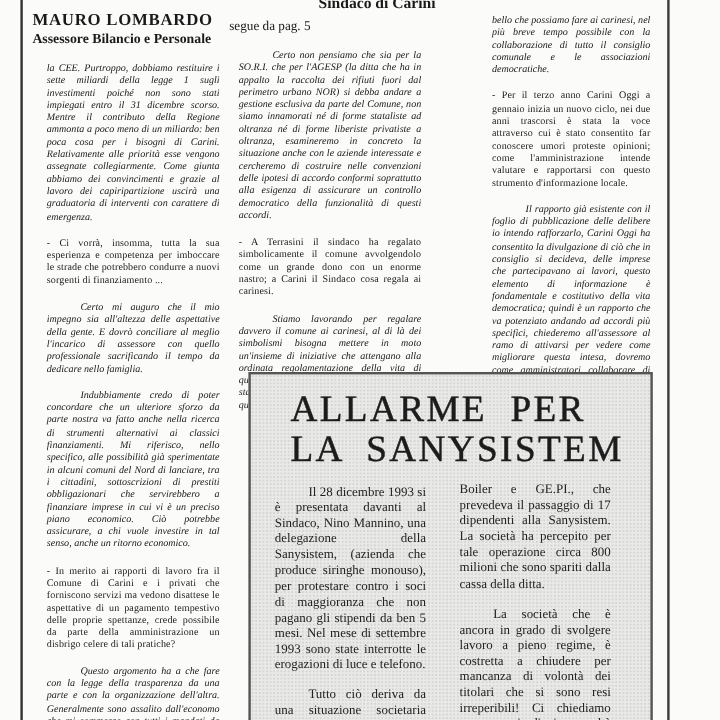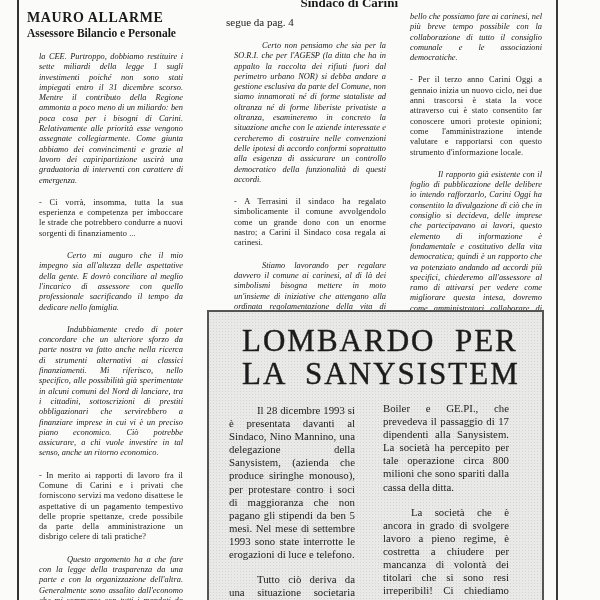--- a/index.html
+++ b/index.html
@@ -7,21 +7,21 @@
     width: 600px; height: 600px; overflow: hidden; position: relative;
     background: #fbfbfa;
     font-family: "Liberation Serif", "DejaVu Serif", serif;
     color: #1a1a1a;
   }
   .frame-left { position: absolute; left: 17px; top: 0; width: 2px; height: 600px; background: #333; }
   .frame-right { position: absolute; left: 556px; top: 0; width: 2px; height: 600px; background: #3a3a3a; }
 
   .col { position: absolute; top: 0; }
   .col1 { left: 27px; width: 168px; }
-  .col2 { left: 222px; width: 176px; }
+  .col2 { left: 187px; width: 176px; }
   .col3 { left: 398px; width: 156px; }
 
   .author-name { font-weight: bold; font-size: 14px; letter-spacing: 0.6px; margin-top: 10px; line-height: 16px; }
   .author-role { font-weight: bold; font-size: 11.5px; line-height: 14px; }
   .seg { font-size: 11px; margin: 6px 0 3px 4px; line-height: 13px; }
   .head-right { font-weight: bold; font-size: 13px; text-align: right; margin-top: -4px; line-height: 14px; width: 176px; }
 
   p { margin: 12px; }
   .it { font-style: italic; font-size: 8.4px; line-height: 10.3px; text-align: justify; }
   .q { font-weight: normal; font-size: 8.4px; line-height: 10.3px; text-align: justify; letter-spacing: 0.1px; }
@@ -44,48 +44,48 @@
   .bc1 { left: 8px; width: 150px; }
   .bc2 { left: 162px; width: 150px; top: 78px; }
 </style>
 </head>
 <body>
 
 <div class="frame-left"></div>
 <div class="frame-right"></div>
 
 <div class="col col1">
-  <div class="author-name">MAURO ALLARME</div>
+  <div class="author-name">MAURO LOMBARDO</div>
   <div class="author-role">Assessore Bilancio e Personale</div>
   <p class="it">la CEE. Purtroppo, dobbiamo restituire i sette miliardi della legge 1 sugli investimenti poiché non sono stati impiegati entro il 31 dicembre scorso. Mentre il contributo della Regione ammonta a poco meno di un miliardo: ben poca cosa per i bisogni di Carini. Relativamente alle priorità esse vengono assegnate collegiarmente. Come giunta abbiamo dei convincimenti e grazie al lavoro dei capiripartizione uscirà una graduatoria di interventi con carattere di emergenza.</p>
   <p class="q">- Ci vorrà, insomma, tutta la sua esperienza e competenza per imboccare le strade che potrebbero condurre a nuovi sorgenti di finanziamento ...</p>
   <p class="it ind">Certo mi auguro che il mio impegno sia all'altezza delle aspettative della gente. E dovrò conciliare al meglio l'incarico di assessore con quello professionale sacrificando il tempo da dedicare nello famiglia.</p>
   <p class="it ind">Indubbiamente credo di poter concordare che un ulteriore sforzo da parte nostra va fatto anche nella ricerca di strumenti alternativi ai classici finanziamenti. Mi riferisco, nello specifico, alle possibilità già sperimentate in alcuni comuni del Nord di lanciare, tra i cittadini, sottoscrizioni di prestiti obbligazionari che servirebbero a finanziare imprese in cui vi è un preciso piano economico. Ciò potrebbe assicurare, a chi vuole investire in tal senso, anche un ritorno economico.</p>
   <p class="q">- In merito ai rapporti di lavoro fra il Comune di Carini e i privati che forniscono servizi ma vedono disattese le aspettative di un pagamento tempestivo delle proprie spettanze, crede possibile da parte della amministrazione un disbrigo celere di tali pratiche?</p>
   <p class="it ind">Questo argomento ha a che fare con la legge della trasparenza da una parte e con la organizzazione dell'altra. Generalmente sono assalito dall'economo che mi sommerge con tutti i mandati da firmare. I tempi di ritardo non sono da attribuire alla fase finale del pagamento ma all'istruttoria della pratica. In tal senso metteremo mano tanto ai rilevamenti approvati in via d'urgenza dal Commissario che ai regolamenti mancanti. Mi riferisco al regolamento dell'organizzazione che dovrà codificare modalità e tempi di ciascuna pratica in modo da arrivare a una precisa definizione dei passi burocratici che compongono un iter e concordare con l'altra parte i punti dell'accordo.</p>
 
 </div>
 
 <div class="col col2">
   <div class="head-right">Sindaco di Carini</div>
-  <div class="seg">segue da pag. 4</div>
+  <div class="seg">segue da pag. 5</div>
   <p class="it ind">Certo non pensiamo che sia per la SO.R.I. che per l'AGESP (la ditta che ha in appalto la raccolta dei rifiuti fuori dal perimetro urbano NOR) si debba andare a gestione esclusiva da parte del Comune, non siamo innamorati né di forme stataliste ad oltranza né di forme liberiste privatiste a oltranza, esamineremo in concreto la situazione anche con le aziende interessate e cercheremo di costruire nelle convenzioni delle ipotesi di accordo conformi soprattutto alla esigenza di assicurare un controllo democratico della funzionalità di questi accordi.</p>
   <p class="q">- A Terrasini il sindaco ha regalato simbolicamente il comune avvolgendolo come un grande dono con un enorme nastro; a Carini il Sindaco cosa regala ai carinesi.</p>
   <p class="it ind">Stiamo lavorando per regalare davvero il comune ai carinesi, al di là dei simbolismi bisogna mettere in moto un'insieme di iniziative che attengano alla ordinata regolamentazione della vita di questo comune, occorre come dicevo fare lo statuto e i regolamenti di esecuzione senza i quali</p>
 </div>
 
 <div class="col col3">
   <p class="it">bello che possiamo fare ai carinesi, nel più breve tempo possibile con la collaborazione di tutto il consiglio comunale e le associazioni democratiche.</p>
   <p class="q">- Per il terzo anno Carini Oggi a gennaio inizia un nuovo ciclo, nei due anni trascorsi è stata la voce attraverso cui è stato consentito far conoscere umori proteste opinioni; come l'amministrazione intende valutare e rapportarsi con questo strumento d'informazione locale.</p>
   <p class="it ind">Il rapporto già esistente con il foglio di pubblicazione delle delibere io intendo rafforzarlo, Carini Oggi ha consentito la divulgazione di ciò che in consiglio si decideva, delle imprese che partecipavano ai lavori, questo elemento di informazione è fondamentale e costitutivo della vita democratica; quindi è un rapporto che va potenziato andando ad accordi più specifici, chiederemo all'assessore al ramo di attivarsi per vedere come migliorare questa intesa, dovremo come amministratori collaborare di più col giornale, producendo articoli suggerimenti e considerare il giornale un collettivo impegnato nella elevazione della vita politica e culturale di Carini, e come tale una palestra nella quale esercitare questa possibilità di espressione democratica e civile, sulla base anche della definizione dello statuto vedremo la possibile collocazione di questo organo di informazione presente nella città.</p>
 </div>
 
 <div class="box">
   <div class="box-title">
-    <div style="white-space:pre;">LOMBARDO  PER</div>
+    <div style="white-space:pre;">ALLARME  PER</div>
     <div style="white-space:pre;">LA  SANYSISTEM</div>
   </div>
   <div class="box-col bc1">
     <p class="ind">Il 28 dicembre 1993 si è presentata davanti al Sindaco, Nino Mannino, una delegazione della Sanysistem, (azienda che produce siringhe monouso), per protestare contro i soci di maggioranza che non pagano gli stipendi da ben 5 mesi. Nel mese di settembre 1993 sono state interrotte le erogazioni di luce e telefono.</p>
     <p class="ind">Tutto ciò deriva da una situazione societaria fallimentare che vede uno dei soci di maggioranza, Elio Nicosia, implicato nello scandalo delle tangenti alla USL 61 di Cefalù, ed un altro socio, Ugo Modica, fautore dell'accordo Warm-</p>
   </div>
   <div class="box-col bc2">
     <p>Boiler e GE.PI., che prevedeva il passaggio di 17 dipendenti alla Sanysistem. La società ha percepito per tale operazione circa 800 milioni che sono spariti dalla cassa della ditta.</p>
     <p class="ind">La società che è ancora in grado di svolgere lavoro a pieno regime, è costretta a chiudere per mancanza di volontà dei titolari che si sono resi irreperibili! Ci chiediamo come mai l'unica realtà produttiva del settore in tutto il meridione, possa chiudere per una gestione esclusivamente ad interesse privato?</p>
 

